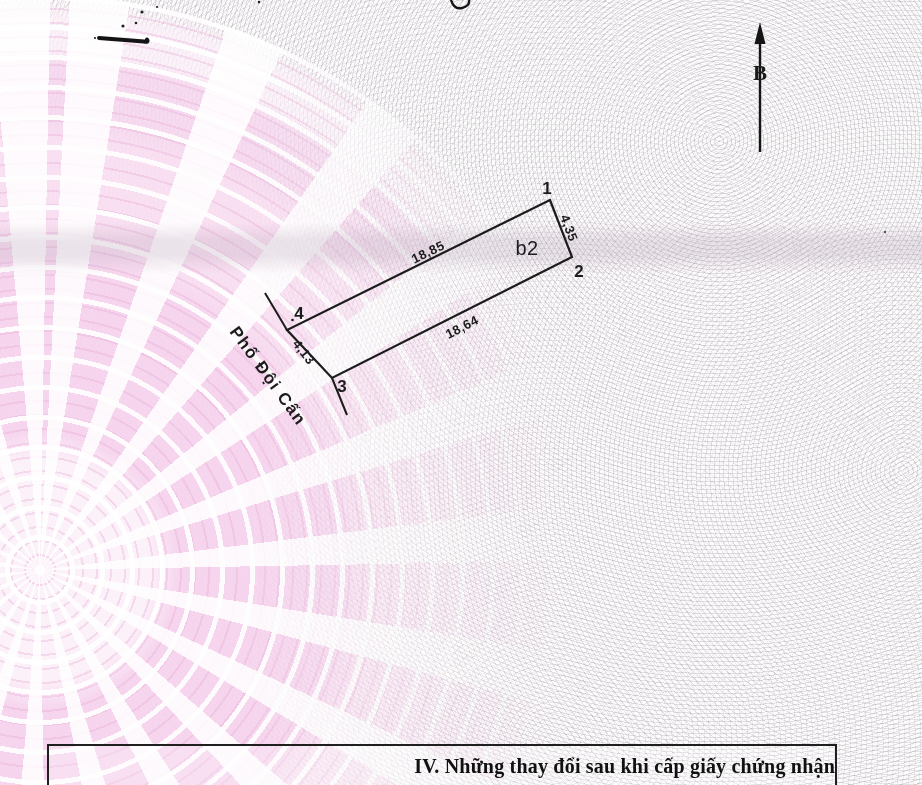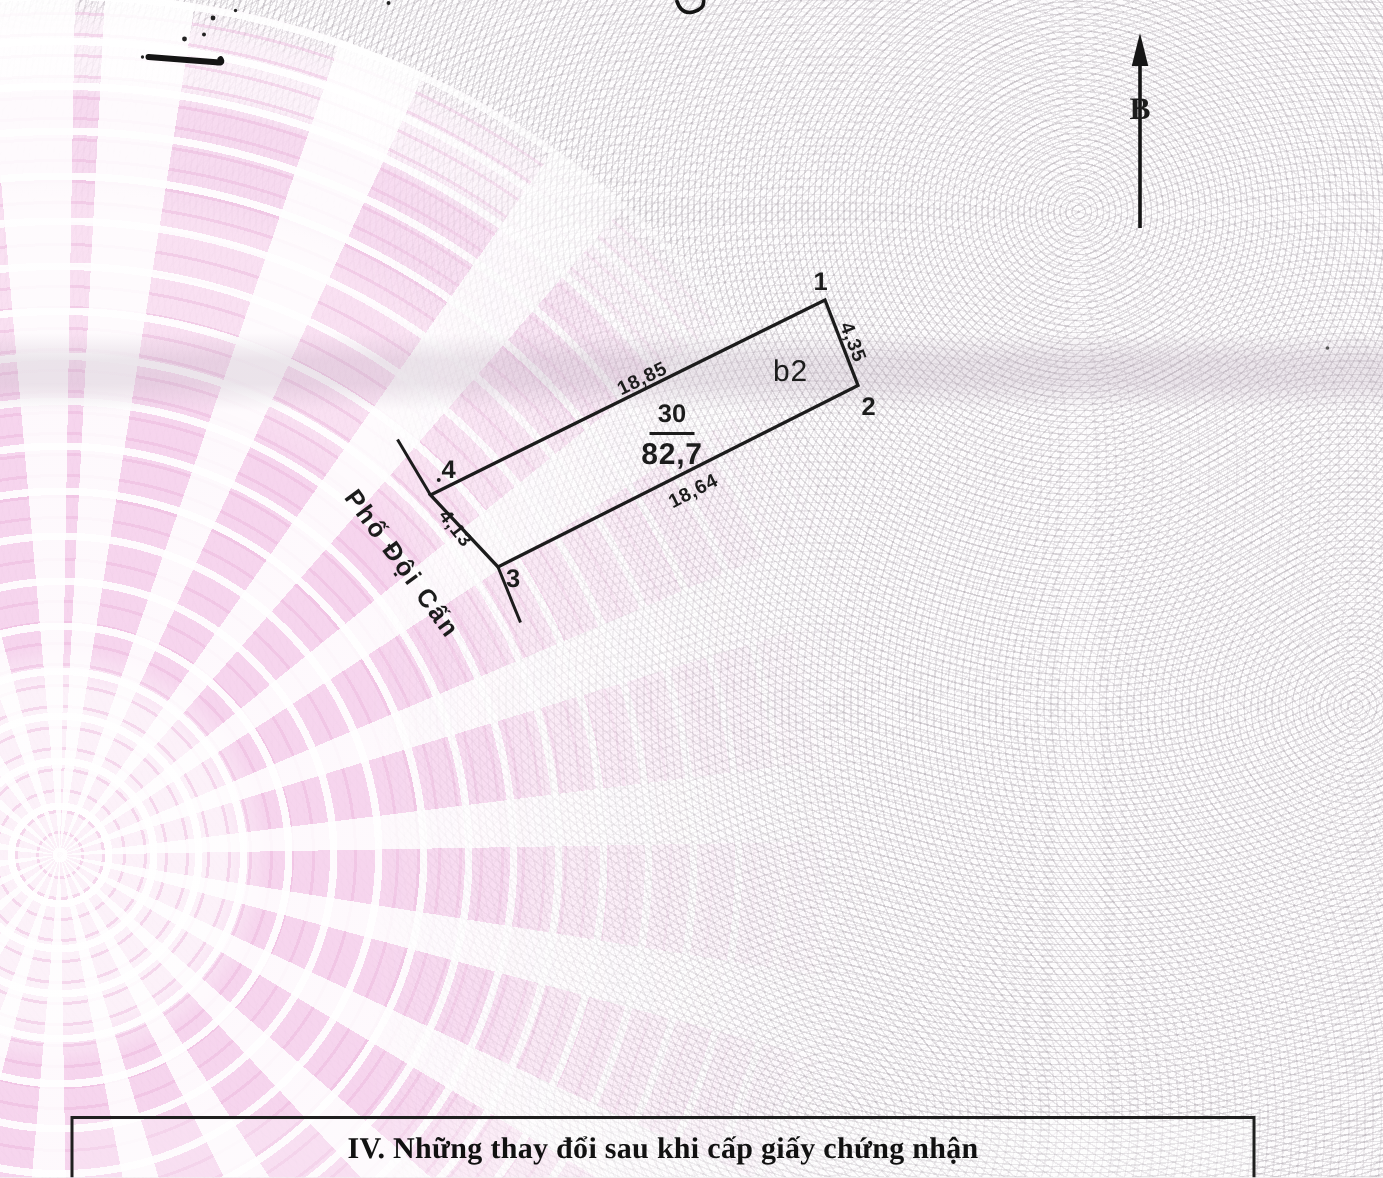--- a/index.html
+++ b/index.html
@@ -48,21 +48,21 @@
   .street{font-size:17px;font-weight:600;letter-spacing:1.5px;
     transform:translate(-50%,-50%) rotate(54deg);}
   .north-b{font-family:"Liberation Serif",serif;font-size:21px;font-weight:700;}
   .footer-box{
     position:absolute;left:47px;top:744px;width:790px;height:60px;
     border:2.2px solid #1f1f1f;background:rgba(255,255,255,0.25);
     box-sizing:border-box;text-align:center;
   }
   .footer-box .title{
     margin-top:9px;font-family:"Liberation Serif",serif;
-    font-size:20px;font-weight:700;color:#111;letter-spacing:0.2px;
+    font-size:20px;font-weight:700;color:#111;letter-spacing:0.2px;text-align:right;
   }
 </style>
 </head>
 <body>
 
 <div id="page">
 
   <div class="mesh"></div>
   <div class="drum"></div>
   <div class="band"></div>
@@ -94,24 +94,20 @@
   <div class="lbl vertex" style="left:547px;top:188px;">1</div>
   <div class="lbl vertex" style="left:579px;top:271px;">2</div>
   <div class="lbl vertex" style="left:342px;top:386px;">3</div>
   <div class="lbl vertex" style="left:299px;top:313px;">4</div>
 
   <div class="lbl dim" style="left:428px;top:252px;transform:translate(-50%,-50%) rotate(-26deg);">18,85</div>
   <div class="lbl dim" style="left:569px;top:228px;transform:translate(-50%,-50%) rotate(69deg);">4,35</div>
   <div class="lbl dim" style="left:462px;top:327px;transform:translate(-50%,-50%) rotate(-27deg);">18,64</div>
   <div class="lbl dim" style="left:304px;top:352px;transform:translate(-50%,-50%) rotate(52deg);">4,13</div>
 
-  <div class="plot-id">
-    <span class="num">30</span>
-    <div class="area">82,7</div>
-  </div>
 
   <div class="lbl block" style="left:527px;top:248px;">b2</div>
 
   <div class="lbl street" style="left:268px;top:376px;">Phố Đội Cấn</div>
 
   <div class="lbl north-b" style="left:760px;top:73px;">B</div>
 
   <div class="footer-box">
     <div class="title">IV. Những thay đổi sau khi cấp giấy chứng nhận</div>
   </div>

